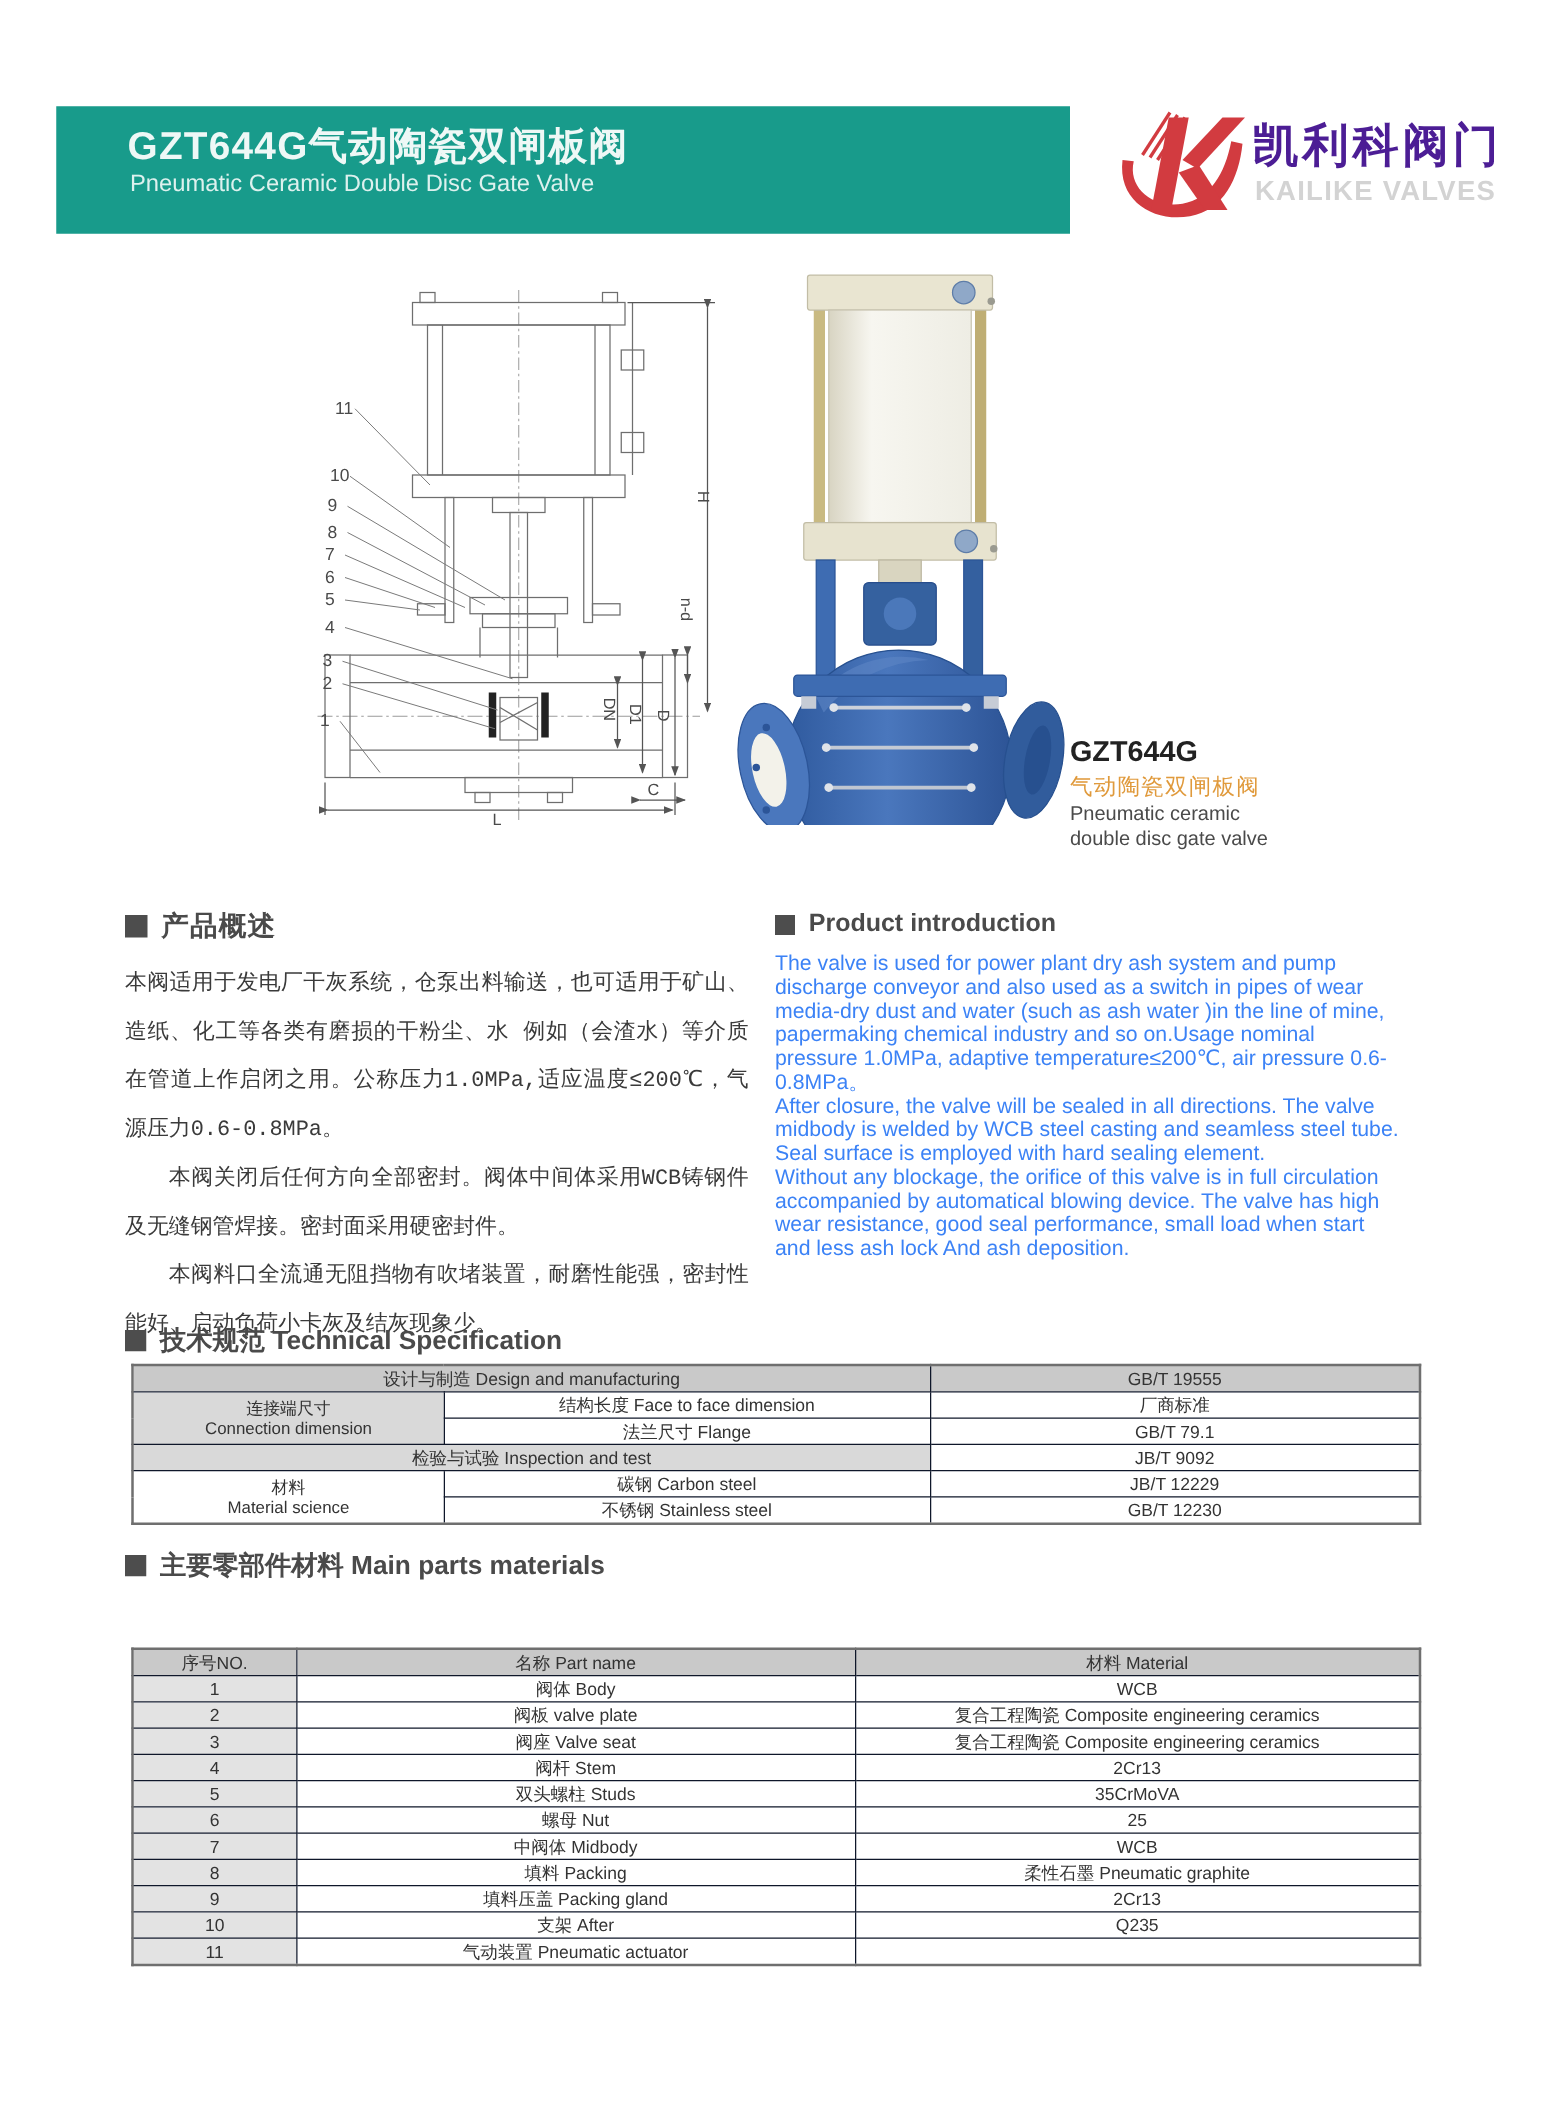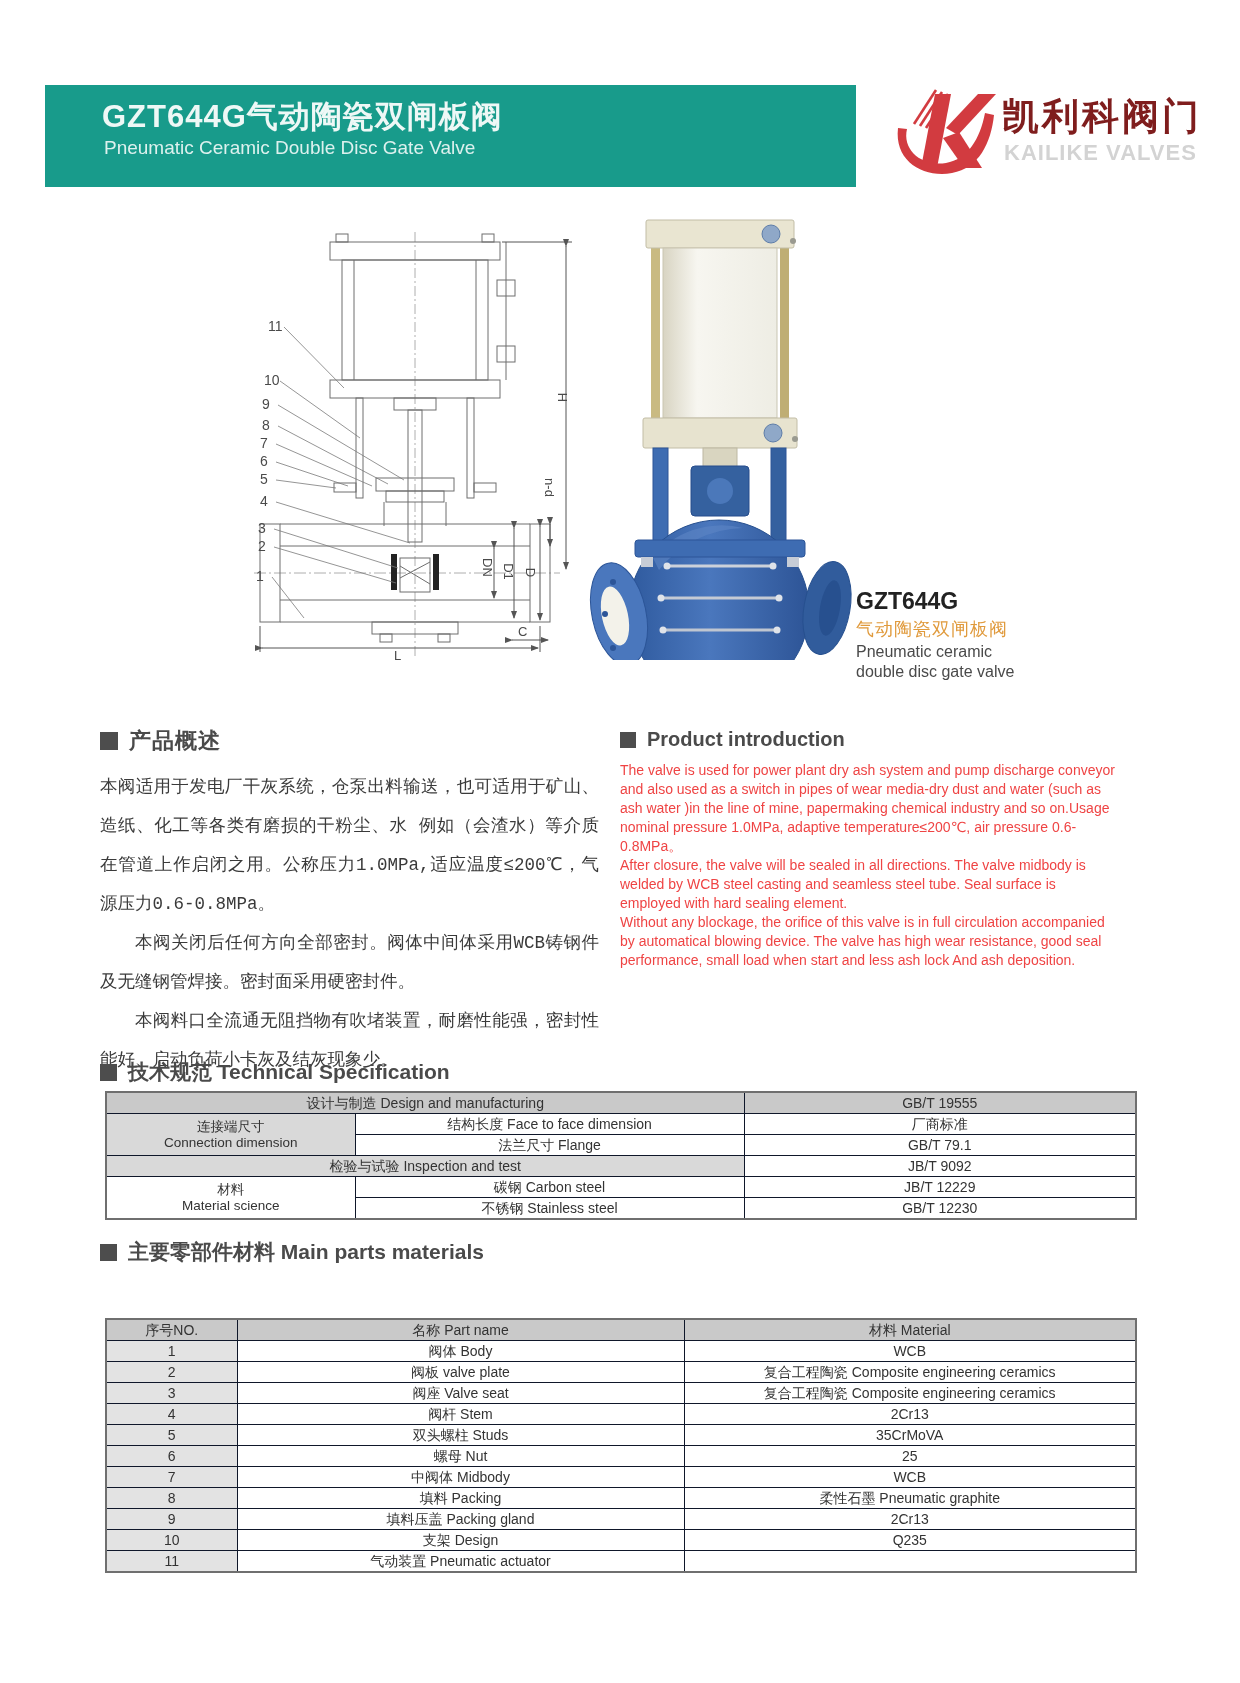--- a/index.html
+++ b/index.html
@@ -3,21 +3,21 @@
 <meta charset="utf-8">
 <style>
   html,body{margin:0;padding:0;background:#fff;}
   .page{position:relative;width:1240px;height:1683px;background:#ffffff;overflow:hidden;
         font-family:"Liberation Sans","DejaVu Sans",sans-serif;color:#333;}
   
   .band{position:absolute;left:45px;top:85px;width:811px;height:102px;background:#189b8b;}
   .title-zh{position:absolute;left:57px;top:11px;font-size:31px;font-weight:bold;color:#eef8f6;letter-spacing:1px;}
   .title-en{position:absolute;left:59px;top:52px;font-size:19px;color:#ddf1ee;}
   .logo{position:absolute;left:886px;top:82px;width:112px;height:100px;}
-  .brand-zh{position:absolute;left:1002px;top:92px;font-size:37px;font-weight:bold;color:#7f1d1d;letter-spacing:3px;}
+  .brand-zh{position:absolute;left:1002px;top:92px;font-size:37px;font-weight:bold;color:#4c1d95;letter-spacing:3px;}
   .brand-en{position:absolute;left:1004px;top:140px;font-size:22px;font-weight:bold;color:#d3d3d3;letter-spacing:1px;}
   
   .drawing{position:absolute;left:248px;top:228px;width:330px;height:435px;}
   .co{position:absolute;font-size:14px;color:#4a4a4a;}
   .dim{position:absolute;font-size:13px;color:#4a4a4a;}
   .rot{transform:rotate(90deg);}
   
   .photo{position:absolute;left:583px;top:210px;width:275px;height:450px;}
   
   .plabel{position:absolute;left:856px;top:588px;width:230px;}
@@ -28,21 +28,21 @@
   .sec-h{position:absolute;display:flex;align-items:center;gap:11px;font-weight:bold;color:#4a4a4a;}
   .sq{display:inline-block;background:#4d4d4d;}
   
   .overview{position:absolute;left:100px;top:726px;width:499px;}
   .overview .body p{margin:0;font-size:17.5px;line-height:39px;color:#3a3a3a;text-align:justify;font-family:Liberation Mono, monospace;}
   .overview .body{margin-top:12px;}
   .overview .body p.ind{text-indent:2em;}
   
   .intro{position:absolute;left:620px;top:728px;width:500px;}
   .intro .body{margin-top:10px;}
-  .intro .body p{margin:0;font-size:14px;line-height:19px;color:#ef4444;}
+  .intro .body p{margin:0;font-size:17px;line-height:19px;color:#3b82f6;}
   
   .tbl{position:absolute;border-collapse:collapse;table-layout:fixed;font-size:14px;color:#333;
        border:2px solid #6f6f6f;background:#fff;}
   .tbl td{border:1px solid #0f172a;text-align:center;padding:0 18px;height:20px;line-height:19px;
           overflow:hidden;white-space:nowrap;}
   .gA{background:#c9c9c9;}
   .gB{background:#d9d9d9;}
   .gC{background:#e3e3e3;}
   .two{display:block;line-height:16px;font-size:13.5px;}
 </style>
@@ -346,21 +346,21 @@
       <td>填料 Packing</td>
       <td>柔性石墨 Pneumatic graphite</td>
     </tr>
     <tr>
       <td class="gC">9</td>
       <td>填料压盖 Packing gland</td>
       <td>2Cr13</td>
     </tr>
     <tr>
       <td class="gC">10</td>
-      <td>支架 Design</td>
+      <td>支架 After</td>
       <td>Q235</td>
     </tr>
     <tr>
       <td class="gC">11</td>
       <td>气动装置 Pneumatic actuator</td>
       <td></td>
     </tr>
   </tbody>
     </table>
 

